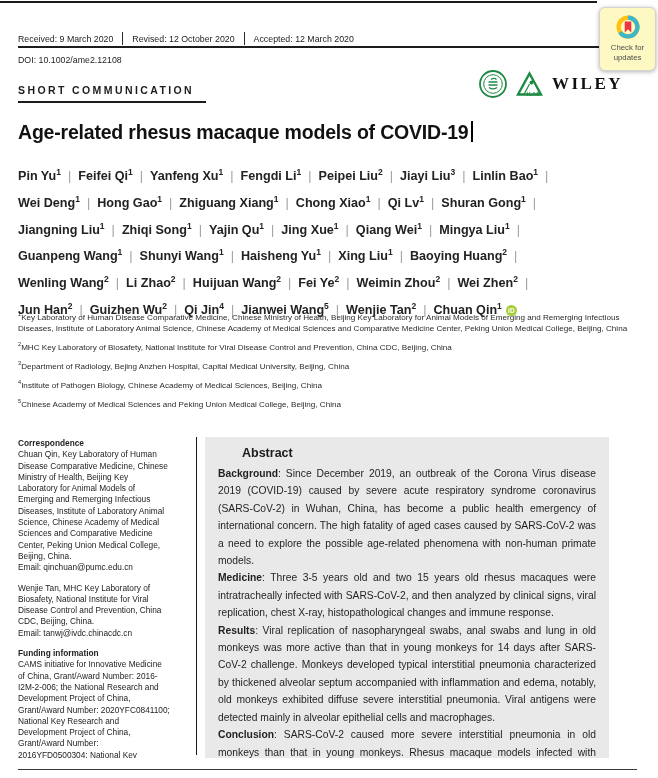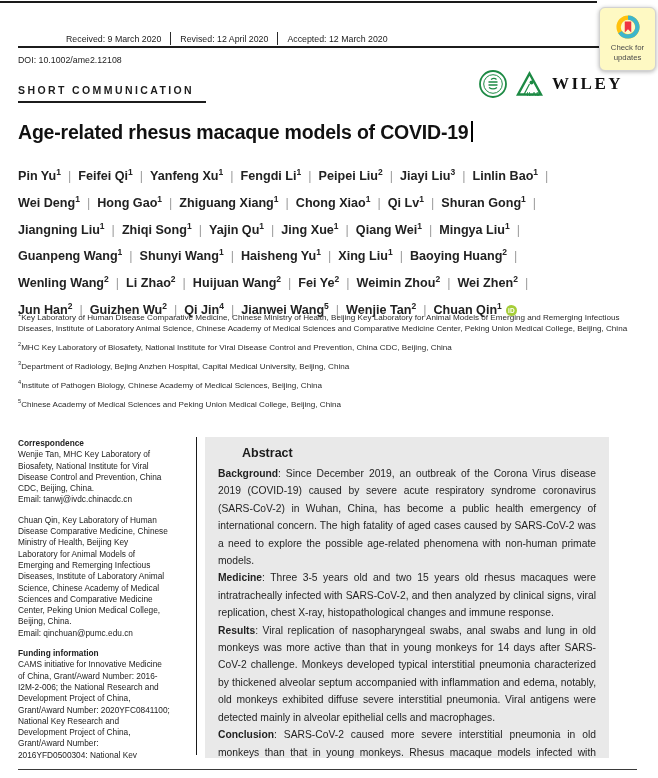--- a/index.html
+++ b/index.html
@@ -1,21 +1,21 @@
 <!DOCTYPE html>
 <html><head>
 <meta charset="utf-8">
 <style>
   * { margin:0; padding:0; box-sizing:border-box; }
   html,body { background:#ffffff; }
   body { width:658px; height:778px; font-family:"Liberation Sans", sans-serif; color:#1c1c1c; position:relative; overflow:hidden; }
 
   .top-line { position:absolute; top:1px; left:0; width:597px; height:2px; background:#1a1a1a; }
 
-  .dates-row { position:absolute; top:32px; left:18px; font-size:8.8px; color:#1c1c1c; display:flex; align-items:center; white-space:nowrap;margin-left:48px; }
+  .dates-row { position:absolute; top:32px; left:18px; font-size:8.8px; color:#1c1c1c; display:flex; align-items:center; white-space:nowrap; }
   .date-sep { display:inline-block; width:1px; height:13px; background:#2b2b2b; margin:0 9px; }
 
   .rule-top { position:absolute; top:46px; left:18px; width:619px; height:1.5px; background:#1c1c1c; }
 
   .doi-line { position:absolute; top:55px; left:18px; font-size:8.8px; color:#1c1c1c; }
 
   .check-badge { position:absolute; top:7px; left:599px; width:57px; height:64px; background:#fef9c3; border:1px solid #d2d2d2; border-radius:6px; box-shadow:0 1px 4px rgba(0,0,0,.3); display:flex; flex-direction:column; align-items:center; padding-top:6px; cursor:pointer; }
   .check-badge-text { font-size:7.8px; line-height:9.5px; color:#4a4a4a; text-align:center; margin-top:3px; width:46px; }
 
   .article-type { position:absolute; top:84px; left:18px; font-size:10.5px; font-weight:700; letter-spacing:2.4px; color:#1c1c1c; }
@@ -54,21 +54,21 @@
   .rule-bottom { position:absolute; top:769px; left:18px; width:619px; height:1px; background:#3a3a3a; }
 </style>
 </head>
 <body>
 
 <div class="top-line"></div>
 
 <div class="dates-row">
   <span>Received: 9 March 2020</span>
   <span class="date-sep"></span>
-  <span>Revised: 12 April 2020</span>
+  <span>Revised: 12 October 2020</span>
   <span class="date-sep"></span>
   <span>Accepted: 12 March 2020</span>
 </div>
 
 <div class="rule-top"></div>
 
 <div class="doi-line">DOI: 10.1002/ame2.12108</div>
 
 <div class="check-badge">
   <svg width="26" height="26" viewBox="0 0 36 36">
@@ -115,26 +115,26 @@
     <div class="affiliation"><sup>2</sup>MHC Key Laboratory of Biosafety, National Institute for Viral Disease Control and Prevention, China CDC, Beijing, China</div>
     <div class="affiliation"><sup>3</sup>Department of Radiology, Bejing Anzhen Hospital, Capital Medical University, Beijing, China</div>
     <div class="affiliation"><sup>4</sup>Institute of Pathogen Biology, Chinese Academy of Medical Sciences, Beijing, China</div>
     <div class="affiliation"><sup>5</sup>Chinese Academy of Medical Sciences and Peking Union Medical College, Beijing, China</div>
   </div>
 
 <div class="left-col">
   <div class="col-heading">Correspondence</div>
   <div id="corr-entries">
       <div class="corr-entry">
+        <div>Chuan Qin, Key Laboratory of Human Disease Comparative Medicine, Chinese Ministry of Health, Beijing Key Laboratory for Animal Models of Emerging and Remerging Infectious Diseases, Institute of Laboratory Animal Science, Chinese Academy of Medical Sciences and Comparative Medicine Center, Peking Union Medical College, Beijing, China.</div>
+        <div>Email: qinchuan@pumc.edu.cn</div>
+      </div>
+      <div class="corr-entry">
         <div>Wenjie Tan, MHC Key Laboratory of Biosafety, National Institute for Viral Disease Control and Prevention, China CDC, Beijing, China.</div>
         <div>Email: tanwj@ivdc.chinacdc.cn</div>
-      </div>
-      <div class="corr-entry">
-        <div>Chuan Qin, Key Laboratory of Human Disease Comparative Medicine, Chinese Ministry of Health, Beijing Key Laboratory for Animal Models of Emerging and Remerging Infectious Diseases, Institute of Laboratory Animal Science, Chinese Academy of Medical Sciences and Comparative Medicine Center, Peking Union Medical College, Beijing, China.</div>
-        <div>Email: qinchuan@pumc.edu.cn</div>
       </div>
     </div>
   <div class="fund-heading">Funding information</div>
   <div>CAMS initiative for Innovative Medicine of China, Grant/Award Number: 2016-I2M-2-006; the National Research and Development Project of China, Grant/Award Number: 2020YFC0841100; National Key Research and Development Project of China, Grant/Award Number: 2016YFD0500304; National Key Research and Development Programme of China, Grant/Award Number:</div>
 </div>
 
 <div class="col-divider"></div>
 
 <div class="abstract-box">
   <div class="abstract-heading">Abstract</div>

